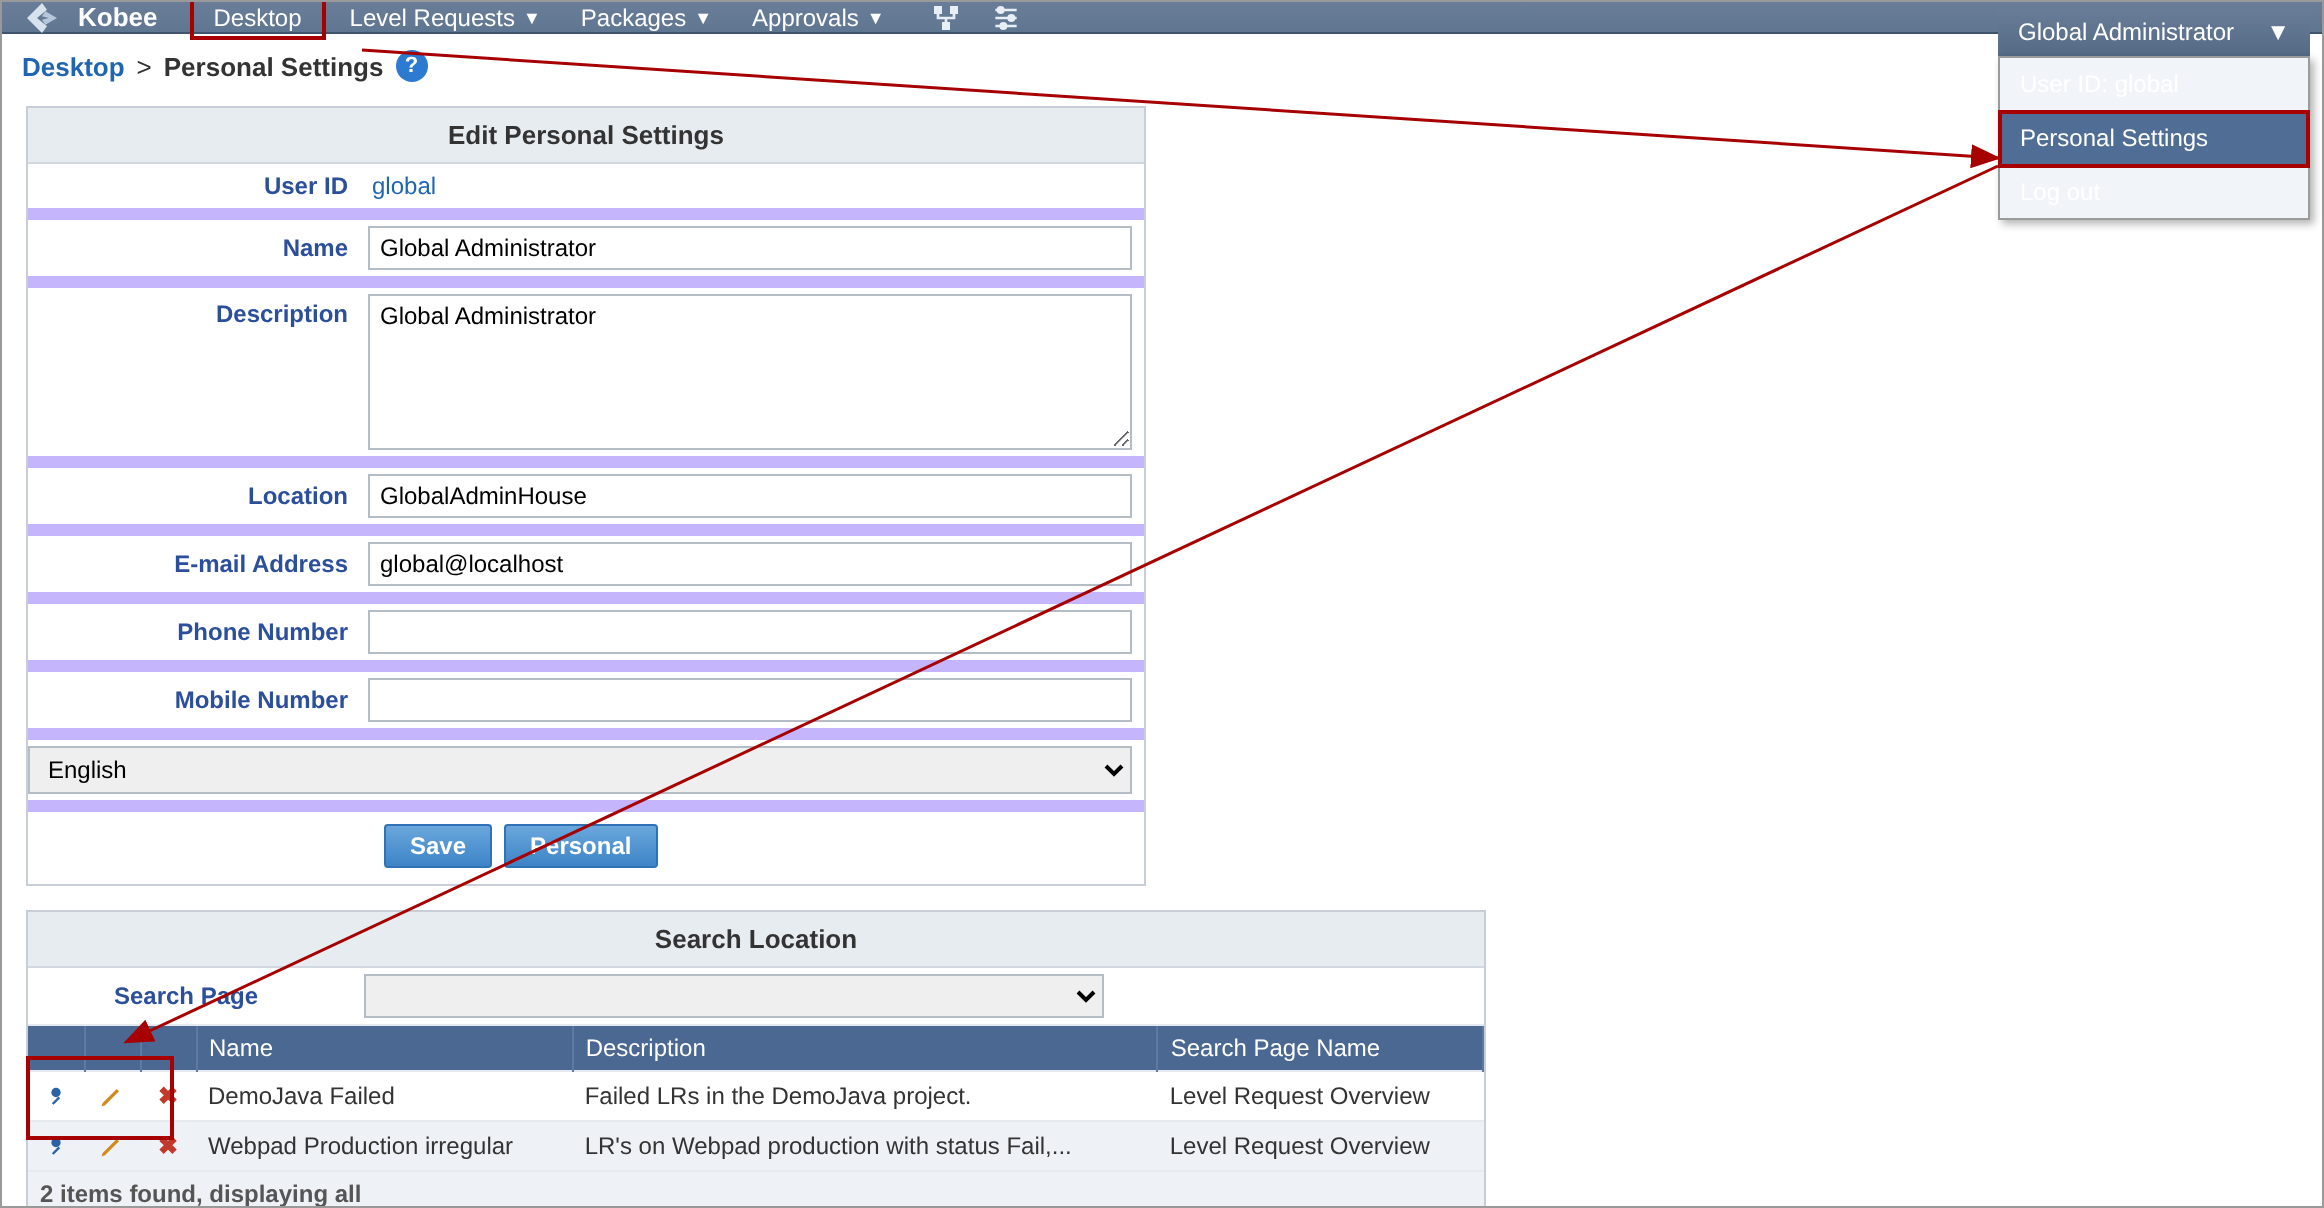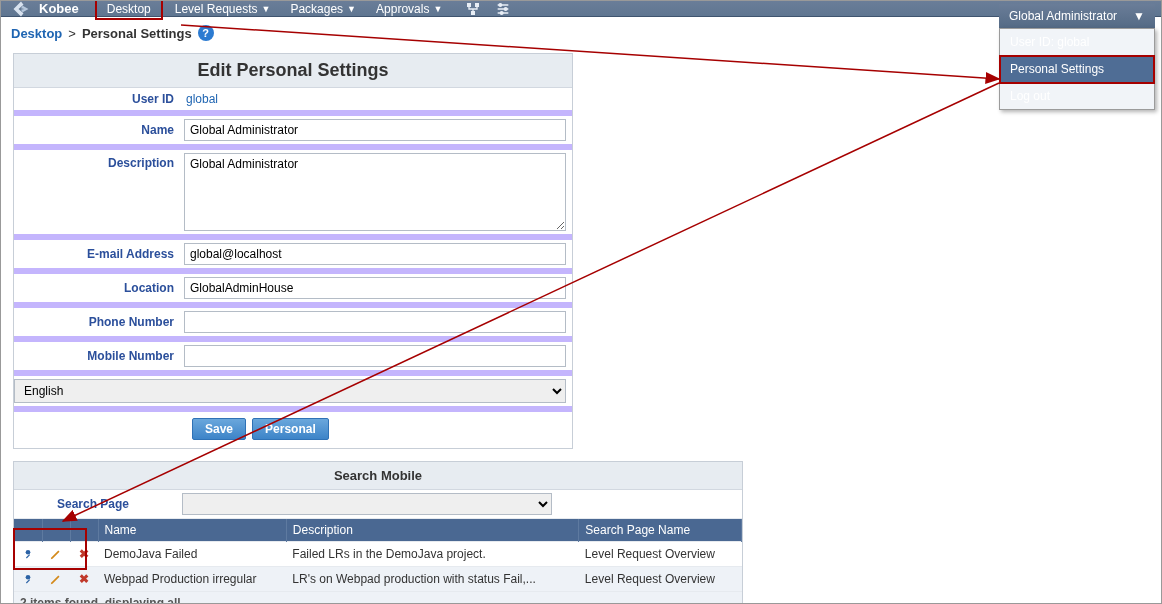--- a/index.html
+++ b/index.html
@@ -91,21 +91,21 @@
   }
   .panel {
     margin: 6px 0 12px 12px;
     width: 560px;
     border:1px solid #c7ced7;
   }
   .panel-head {
     background:#e7ecf1;
     text-align:center;
     font-weight:bold;
-    font-size:18px;
+    font-size:13px;
     padding:6px;
     border-bottom:1px solid #d2d8e0;
   }
   .frow {
     display:flex;
     border-bottom:6px solid #c4b5fd;
     align-items:center;
   }
   .frow:last-child{border-bottom:none;}
   .flabel {
@@ -258,29 +258,29 @@
         <input type="text" value="Global Administrator" style="">
       </div>
   </div>
   <div class="frow" style="align-items:flex-start;">
     <div class="flabel" style="padding-top:6px;">Description</div>
     <div class="fval">
         <textarea style="">Global Administrator</textarea>
       </div>
   </div>
   <div class="frow">
+    <div class="flabel">Location</div>
+    <div class="fval">
+        <input type="text" value="GlobalAdminHouse" style="">
+      </div>
+  </div>
+  <div class="frow">
     <div class="flabel">E-mail Address</div>
     <div class="fval">
         <input type="text" value="global@localhost" style="">
-      </div>
-  </div>
-  <div class="frow">
-    <div class="flabel">Location</div>
-    <div class="fval">
-        <input type="text" value="GlobalAdminHouse" style="">
       </div>
   </div>
   <div class="frow">
     <div class="flabel">Phone Number</div>
     <div class="fval">
         <input type="text" value="" style="">
       </div>
   </div>
   <div class="frow">
     <div class="flabel">Mobile Number</div>
@@ -293,21 +293,21 @@
         <select><option>English</option></select>
       </div>
   </div>
   <div class="btnrow">
     <button class="btn">Save</button>
     <button class="btn">Personal</button>
   </div>
 </div>
 
 <div class="panel2">
-  <div class="panel-head">Search Mobile</div>
+  <div class="panel-head">Search Location</div>
   <div class="sf-row">
     <div class="sf-label">Search Page</div>
     <div class="sf-ctl"><select><option></option></select></div>
   </div>
   <table class="grid">
     <thead>
       <tr>
         <th style="width:24px"></th>
           <th style="width:24px"></th>
           <th style="width:24px"></th>

